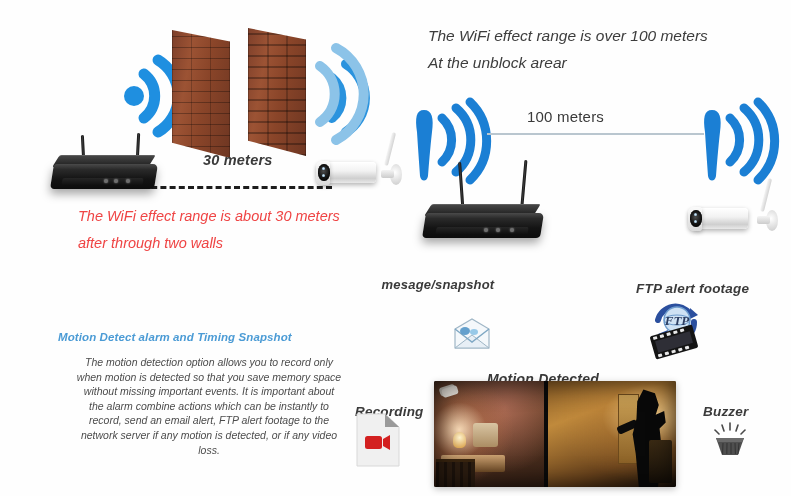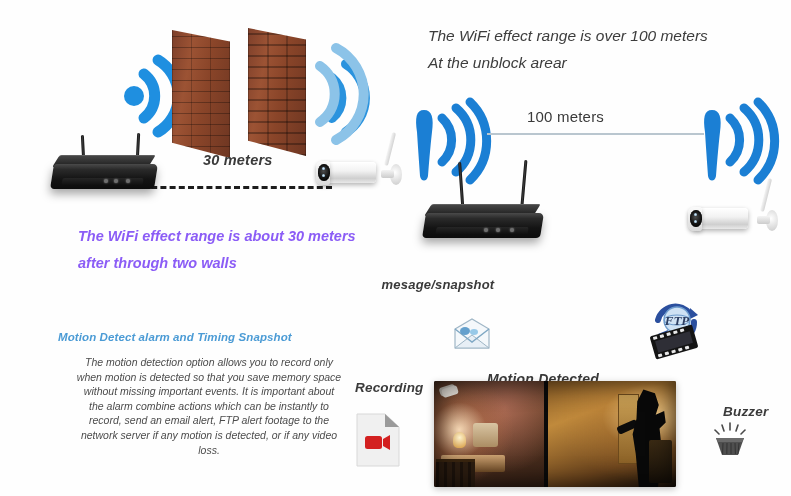--- a/index.html
+++ b/index.html
@@ -17,21 +17,21 @@
 
   
   #headline-unblock {
     left:428px; top:22px; width:330px; font-size:15.5px; line-height:27px;
     font-style:italic; font-weight:normal; color:#3d3d3d;
   }
   #headline-unblock div { white-space:nowrap; }
 
   #headline-twowalls {
     left:78px; top:203px; width:340px; font-size:14.5px; line-height:27px;
-    font-style:italic; font-weight:bold; color:#8b5cf6;margin-top:20px;
+    font-style:italic; font-weight:normal; color:#ef4444;
   }
   #headline-twowalls div { white-space:nowrap; }
 
   #label-30m { left:203px; top:152px; font-size:14.5px; }
   #label-100m { left:527px; top:108px; font-size:15px; font-style:normal; font-weight:normal; color:#3a3a3a; }
 
   
   #line-30m {
     left:142px; top:186px; width:190px; height:0;
     border-top:3px dashed #1d1d1d;
@@ -137,23 +137,23 @@
   #md-body {
     left:63px; top:355px; width:292px; font-size:10.5px; line-height:14.6px;
     font-style:italic; color:#4c4c4c; text-align:center;
   }
   #md-body span { display:block; white-space:nowrap; }
 
   
   #label-alert { left:370px; top:275px; width:136px; text-align:center; font-size:13px; line-height:20px; }
   #label-alert div { white-space:nowrap; }
   #label-ftp { left:636px; top:281px; font-size:13.5px; }
-  #label-recording { left:355px; top:380px; font-size:13.5px; }
+  #label-recording { left:355px; top:404px; font-size:13.5px; }
   #label-motion { left:487px; top:371px; font-size:14px; }
-  #label-buzzer { left:723px; top:404px; font-size:13.5px; }
+  #label-buzzer { left:703px; top:404px; font-size:13.5px; }
 
   
   #icon-envelope { left:452px; top:317px; width:40px; height:34px; }
   #icon-envelope svg { display:block; }
 
   
   #icon-ftp { left:644px; top:298px; width:62px; height:62px; }
   #icon-ftp svg { display:block; }
 
   
@@ -361,20 +361,21 @@
   <div class="abs" id="icon-envelope">
     <svg width="40" height="34" viewBox="0 0 40 34">
       <path d="M3 12 L20 2 L37 12 L37 31 L3 31 Z" fill="#f4f8fb" stroke="#9fb6c6" stroke-width="1.2"></path>
       <path d="M3 31 L20 18 L37 31 Z" fill="#e7eff6" stroke="#9fb6c6" stroke-width="1"></path>
       <path d="M3 12 L20 25 L37 12" fill="none" stroke="#7fa8c4" stroke-width="1.4"></path>
       <ellipse cx="13" cy="14" rx="5" ry="4" fill="#4a90c4" opacity="0.85"></ellipse>
       <ellipse cx="22" cy="15" rx="4" ry="3" fill="#7fbde4" opacity="0.8"></ellipse>
     </svg>
   </div>
 
+  <div class="abs txt" id="label-ftp">FTP alert footage</div>
   <div class="abs" id="icon-ftp">
     <svg width="62" height="62" viewBox="0 0 62 62">
       <g transform="translate(2,-2)">
         <path d="M12 24 A18 18 0 0 1 44 18" fill="none" stroke="#2b4f9e" stroke-width="6" stroke-linecap="round"></path>
         <path d="M44 12 L52 19 L42 24 Z" fill="#2b4f9e"></path>
         <path d="M48 26 A18 18 0 0 1 18 40" fill="none" stroke="#2b4f9e" stroke-width="6" stroke-linecap="round"></path>
         <path d="M20 46 L12 38 L22 34 Z" fill="#2b4f9e"></path>
         <circle cx="31" cy="24" r="13" fill="#cfe2f4" stroke="#6e9ccd" stroke-width="1.4"></circle>
         <ellipse cx="31" cy="24" rx="13" ry="5" fill="none" stroke="#6e9ccd" stroke-width="1"></ellipse>
         <text x="31" y="29" font-family="Liberation Serif, serif" font-size="13" font-weight="bold" font-style="italic" fill="#2d3e62" text-anchor="middle">FTP</text>

